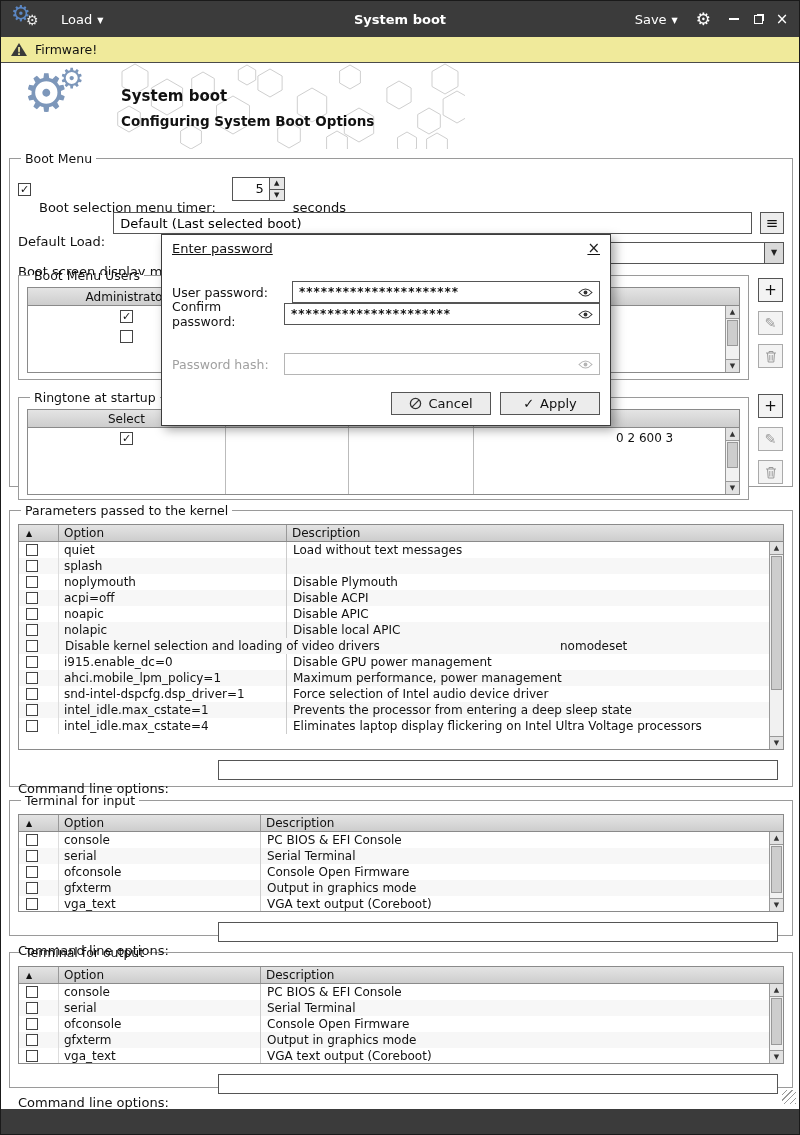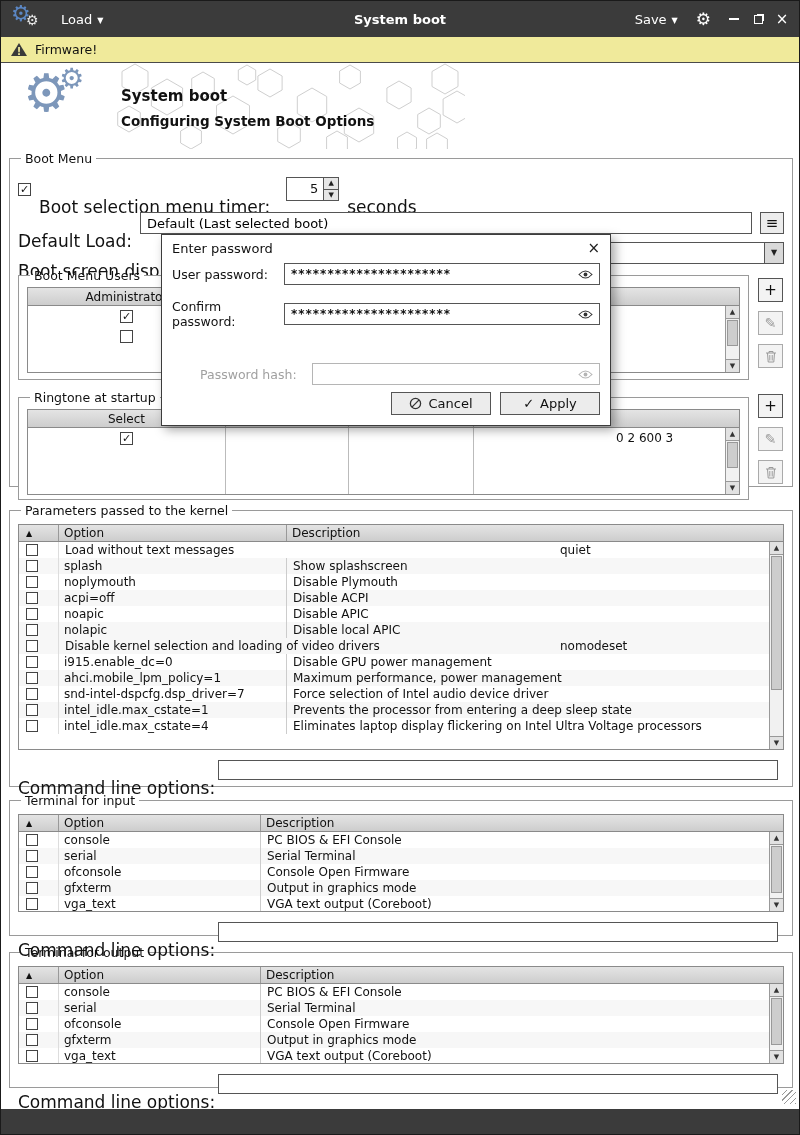--- a/index.html
+++ b/index.html
@@ -43,21 +43,21 @@
 
   
   fieldset { border:1px solid #9a9a9a; margin:0 8px; padding:2px 8px 6px; background:#fff; }
   legend { font-size:12.5px; padding:0 4px; margin-left:3px; }
   .fs-boot { height:336px; margin-top:2px; }
   .fs-kernel { height:284px; margin-top:16px; }
   .fs-term { height:143px; margin-top:6px; }
   .fs-term2 { margin-top:9px; }
 
   .row { display:flex; align-items:center; }
-  .lbl { font-size:17px;margin-top:36px; }
+  .lbl { font-size:13px;margin-top:36px; }
 
   
   .cb { display:inline-block; width:13px; height:13px; border:1px solid #444; background:#fff;
         font-size:11px; line-height:11px; text-align:center; color:#111; flex:0 0 auto; }
 
   
   .timer-row { margin-top:8px; height:26px; gap:8px; }
   .spinner { display:inline-flex; border:1px solid #555; height:24px; background:#fff; margin-left:8px; }
   .spin-value { width:36px; text-align:right; padding:3px 5px 0 4px; font-size:13px; }
   .spin-btns { display:flex; flex-direction:column; width:15px; border-left:1px solid #555; }
@@ -129,25 +129,25 @@
   .tc.c-desc { flex:1; padding:0 6px; white-space:nowrap; overflow:hidden; }
   .table .vscroll { top:17px; bottom:0; }
 
   .cmd-row { margin-top:9px; height:22px; }
   .cmd-row .lbl { width:200px; flex:0 0 auto; }
   .cmd-input { flex:1; height:20px; margin-right:6px; }
 
   
   .dialog { position:absolute; left:160px; top:233px; width:450px; height:192px; background:#fff;
             border:1px solid #3c3c3c; box-shadow:4px 4px 10px rgba(0,0,0,.35); z-index:50; }
-  .dlg-title-row { display:flex; align-items:center; padding:6px 10px 2px; }
+  .dlg-title-row { display:flex; align-items:center; padding:6px 10px 2px;text-decoration:underline; }
   .dlg-title { font-size:13px; }
   .dlg-close { margin-left:auto; font-size:15px; line-height:1; color:#222; }
   .dlg-field { position:absolute; left:10px; right:10px; display:flex; align-items:center; }
-  .dlg-f1 { top:28px; } .dlg-f2 { top:64px; } .dlg-f3 { top:128px;margin-left:28px; }
+  .dlg-f1 { top:46px;gap:8px; } .dlg-f2 { top:64px; } .dlg-f3 { top:118px; }
   .dlg-lbl { width:112px; font-size:12.5px; flex:0 0 auto; }
   .dlg-lbl.disabled { color:#a0a0a0; }
   .pw-box { flex:1; height:22px; border:1px solid #555; display:flex; align-items:center; padding:0 6px; background:#fff; }
   .pw-box.disabled { border-color:#b5b5b5; }
   .pw-text { flex:1; font-size:12px; font-weight:bold; letter-spacing:1px; white-space:nowrap; overflow:hidden; }
   .eye { flex:0 0 auto; display:flex; }
   .dlg-buttons { position:absolute; right:10px; bottom:10px; display:flex; gap:9px; }
   .dlg-btn { width:100px; height:23px; background:#ececec; border:1px solid #555; display:flex;
              align-items:center; justify-content:center; gap:6px; font-size:13px; }
   .apply-check { font-weight:bold; font-size:13px; }
@@ -371,29 +371,28 @@
         <div class="thead">
           <span class="th sortcol"><span class="sort-arrow">▲</span></span>
           <span class="th c-opt">Option</span>
           <span class="th c-desc">Description</span>
         </div>
         <div class="tbody">
             <div class="trow">
               <span class="tc c-check">
                 <span class="cb"></span>
               </span>
+              <span class="tc c-opt">quiet</span>
               <span class="tc c-desc">Load without text messages</span>
-              <span class="tc c-opt">quiet</span>
             </div>
             <div class="trow alt">
               <span class="tc c-check">
                 <span class="cb"></span>
               </span>
               <span class="tc c-opt">splash</span>
-              <span class="tc c-desc">Show splashscreen</span>
             </div>
             <div class="trow">
               <span class="tc c-check">
                 <span class="cb"></span>
               </span>
               <span class="tc c-opt">noplymouth</span>
               <span class="tc c-desc">Disable Plymouth</span>
             </div>
             <div class="trow alt">
               <span class="tc c-check">
@@ -434,21 +433,21 @@
               <span class="tc c-check">
                 <span class="cb"></span>
               </span>
               <span class="tc c-opt">ahci.mobile_lpm_policy=1</span>
               <span class="tc c-desc">Maximum performance, power management</span>
             </div>
             <div class="trow">
               <span class="tc c-check">
                 <span class="cb"></span>
               </span>
-              <span class="tc c-opt">snd-intel-dspcfg.dsp_driver=7</span>
+              <span class="tc c-opt">snd-intel-dspcfg.dsp_driver=1</span>
               <span class="tc c-desc">Force selection of Intel audio device driver</span>
             </div>
             <div class="trow alt">
               <span class="tc c-check">
                 <span class="cb"></span>
               </span>
               <span class="tc c-opt">intel_idle.max_cstate=1</span>
               <span class="tc c-desc">Prevents the processor from entering a deep sleep state</span>
             </div>
             <div class="trow">

